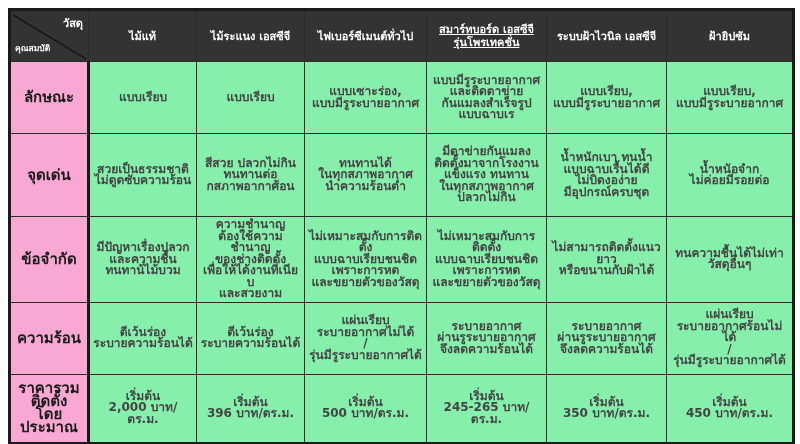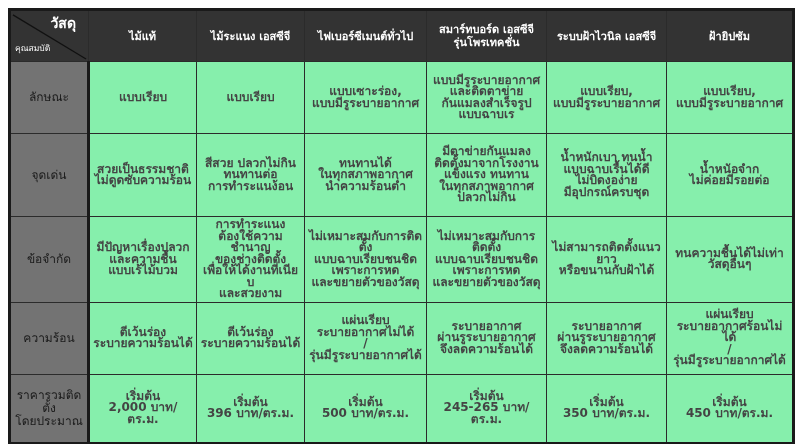--- a/index.html
+++ b/index.html
@@ -18,29 +18,29 @@
   }
   thead th {
     background:#333333; color:#ffffff;
     font-weight:bold; font-size:11px; line-height:13px;
   }
   th.corner { position:relative; padding:0; }
   th.corner .diag {
     position:absolute; left:0; top:0; width:100%; height:100%;
   }
   th.corner .top-lbl {
-    position:absolute; right:12px; top:6px; font-size:14px; font-weight:bold; color:#fff;
+    position:absolute; right:5px; top:6px; font-size:11px; font-weight:bold; color:#fff;
   }
   th.corner .bot-lbl {
-    position:absolute; left:4px; bottom:6px; font-size:8.5px; font-weight:normal; color:#fff;
-  }
-  th.th-left { text-align:left; padding-left:8px; }
+    position:absolute; left:4px; bottom:6px; font-size:8.5px; font-weight:bold; color:#fff;
+  }
+  th.th-left { text-align:left; padding-left:8px;text-decoration:underline; }
   tbody th.rowhead {
-    background:#737373; color:#1a1a1a;
-    font-weight:normal; font-size:12px; line-height:13px;
+    background:#f9a8d4; color:#1a1a1a;
+    font-weight:bold; font-size:15px; line-height:13px;
     border-right:3px solid #1a1a1a;
   }
   tbody td {
     background:#86efac; color:#444444;
     font-size:12px; line-height:11.5px;font-weight:bold;
   }
   .cell-line { display:block; }
   tr.r-head { height:52px; }
   tr.r-char { height:72px; }
   tr.r-high { height:83px; }
@@ -115,21 +115,21 @@
         <th class="rowhead">
           <span class="cell-line">จุดเด่น</span>
         </th>
         <td>
           <span class="cell-line">สวยเป็นธรรมชาติ</span>
           <span class="cell-line">ไม่ดูดซับความร้อน</span>
         </td>
         <td>
           <span class="cell-line">สีสวย ปลวกไม่กิน</span>
           <span class="cell-line">ทนทานต่อ</span>
-          <span class="cell-line">การทำระแนง้อน</span>
+          <span class="cell-line">กสภาพอากาศ้อน</span>
         </td>
         <td>
           <span class="cell-line">ทนทานได้</span>
           <span class="cell-line">ในทุกสภาพอากาศ</span>
           <span class="cell-line">นำความร้อนต่ำ</span>
         </td>
         <td>
           <span class="cell-line">มีตาข่ายกันแมลง</span>
           <span class="cell-line">ติดตั้งมาจากโรงงาน</span>
           <span class="cell-line">แข็งแรง ทนทาน</span>
@@ -147,24 +147,24 @@
           <span class="cell-line">ไม่ค่อยมีรอยต่อ</span>
         </td>
       </tr>
       <tr class="r-limit">
         <th class="rowhead">
           <span class="cell-line">ข้อจำกัด</span>
         </th>
         <td>
           <span class="cell-line">มีปัญหาเรื่องปลวก</span>
           <span class="cell-line">และความชื้น</span>
-          <span class="cell-line">แบบเร้ไม้บวม</span>
-        </td>
-        <td>
-          <span class="cell-line">การทำระแนง</span>
+          <span class="cell-line">ทนทาน้ไม้บวม</span>
+        </td>
+        <td>
+          <span class="cell-line">ความชำนาญ</span>
           <span class="cell-line">ต้องใช้ความชำนาญ</span>
           <span class="cell-line">ของช่างติดตั้ง</span>
           <span class="cell-line">เพื่อให้ได้งานที่เนียบ</span>
           <span class="cell-line">และสวยงาม</span>
         </td>
         <td>
           <span class="cell-line">ไม่เหมาะสมกับการติดตั้ง</span>
           <span class="cell-line">แบบฉาบเรียบชนชิด</span>
           <span class="cell-line">เพราะการหด</span>
           <span class="cell-line">และขยายตัวของวัสดุ</span>

